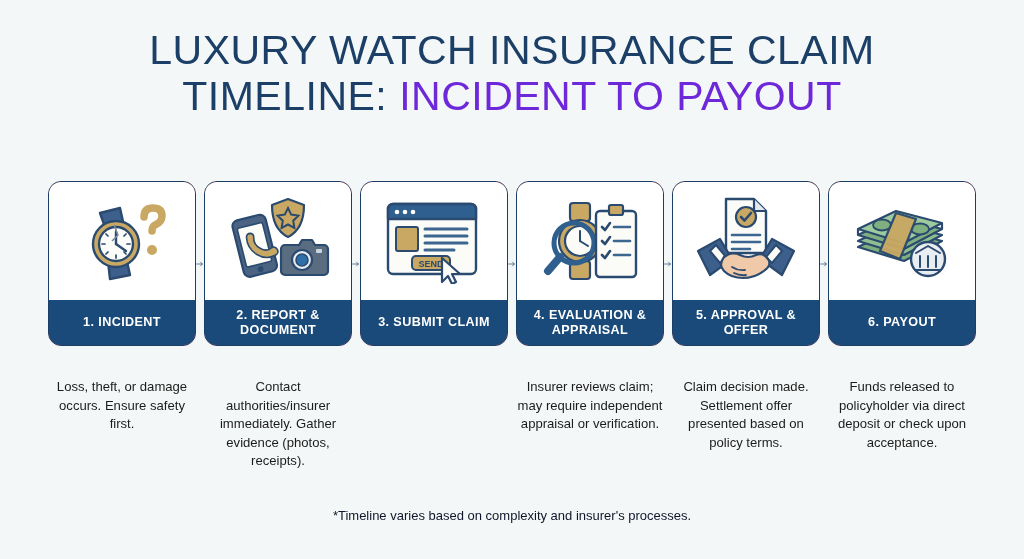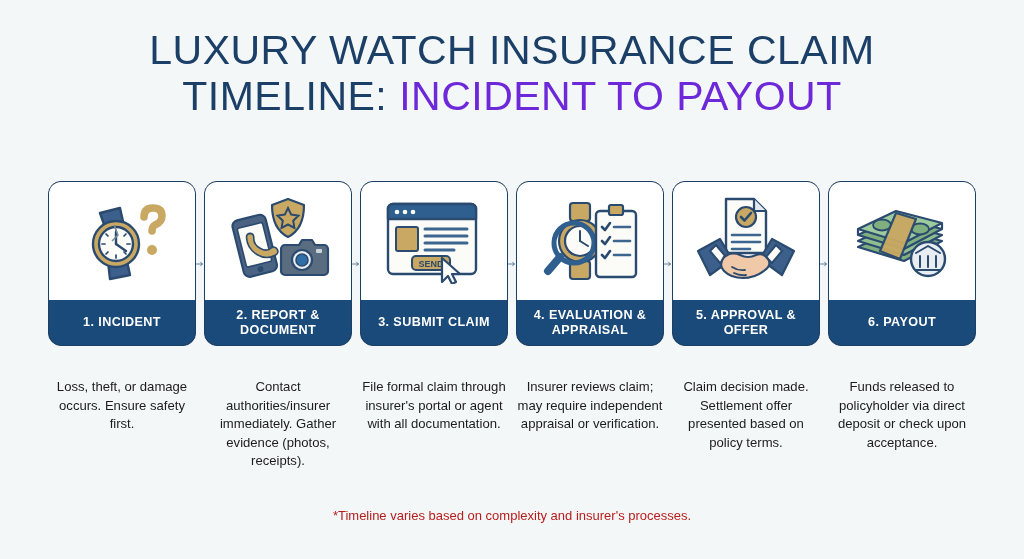--- a/index.html
+++ b/index.html
@@ -42,21 +42,21 @@
     width: 148px;
     display: flex;
     flex-direction: column;
     align-items: center;
     flex: 0 0 auto;
   }
 
   .card {
     width: 148px;
     height: 165px;
-    background: #0f172a;
+    background: #ef4444;
     border: 1.6px solid #1b3f67;
     border-radius: 13px;
     overflow: hidden;
     display: flex;
     flex-direction: column;
   }
 
   .card-icon {
     flex: 1 1 auto;
     display: flex;
@@ -100,21 +100,21 @@
   }
 
   
   .footnote {
     position: absolute;
     bottom: 36px;
     left: 0;
     width: 100%;
     text-align: center;
     font-size: 13px;
-    color: #b91c1c;
+    color: #0f172a;
   }
 </style>
 </head>
 <body>
 
 <div class="title-block">
   <div class="title-line">LUXURY WATCH INSURANCE CLAIM</div>
   <div class="title-line">
     <span>TIMELINE:</span>
     <span class="title-gold">INCIDENT TO PAYOUT</span>
@@ -215,21 +215,20 @@
             <line x1="43" y1="45" x2="85" y2="45"></line>
             <line x1="43" y1="52" x2="72" y2="52"></line>
           </g>
           <rect x="30" y="58" width="38" height="14" rx="4" fill="#c8a862" stroke="#2b4a6f" stroke-width="2"></rect>
           <text x="49" y="68.5" font-family="Liberation Sans, sans-serif" font-size="9" font-weight="700" fill="#2b4a6f" text-anchor="middle">SEND</text>
           <path d="M60 60 L60 84 L66 78 L70 86 L74 84 L70 76 L78 76 Z" fill="#fbfbf7" stroke="#2b4a6f" stroke-width="2.2" stroke-linejoin="round"></path>
         </svg>
       </div>
       <div class="card-label">3. SUBMIT CLAIM</div>
     </div>
-    <div class="card-desc">File formal claim through insurer's portal or agent with all documentation.</div>
   </div>
 
   <div class="arrow">
     <svg width="30" height="24" viewBox="0 0 30 24">
       <path d="M2 12 H24 M17 5 L24 12 L17 19" fill="none" stroke="#1b3f67" stroke-width="2.4" stroke-linecap="round" stroke-linejoin="round"></path>
     </svg>
   </div>
 
   <div class="step-col">
     <div class="card">

